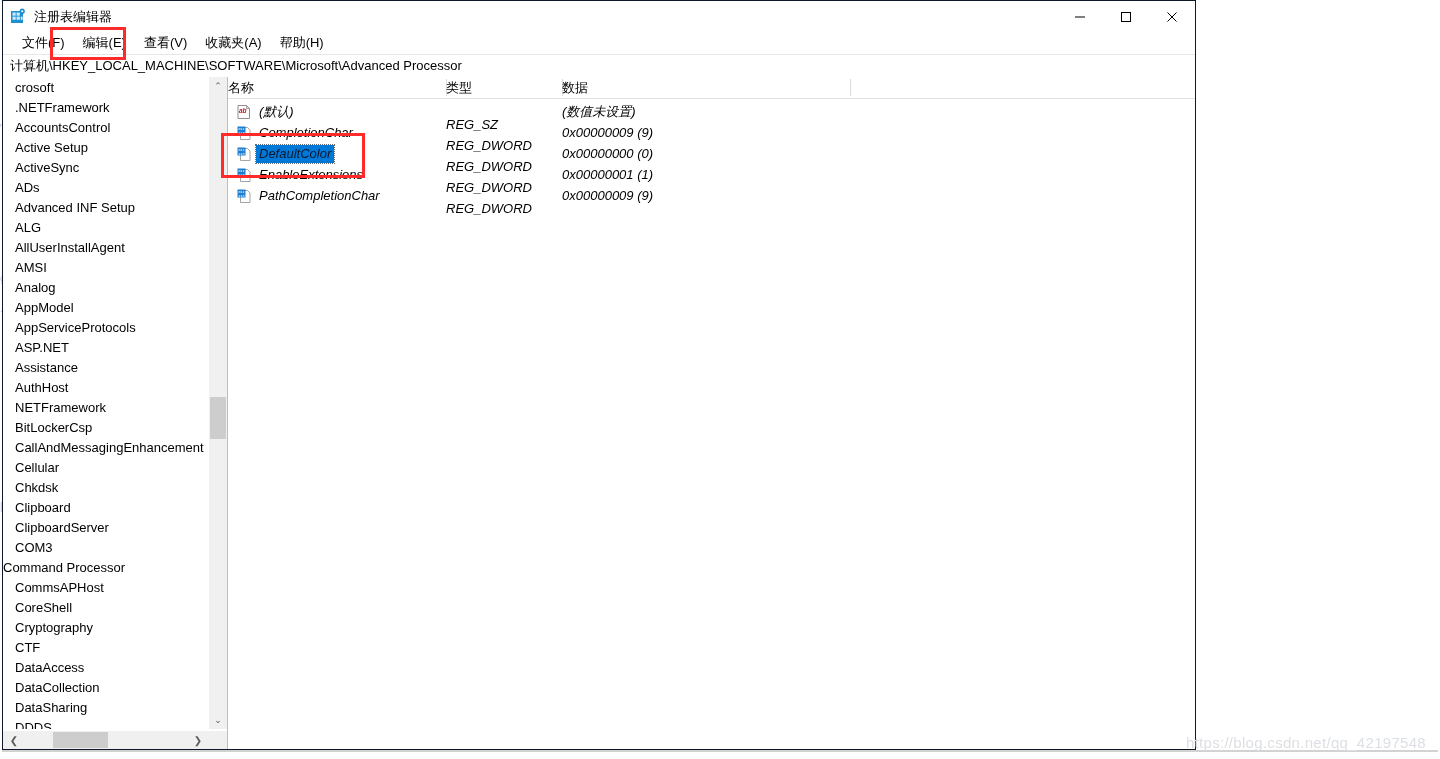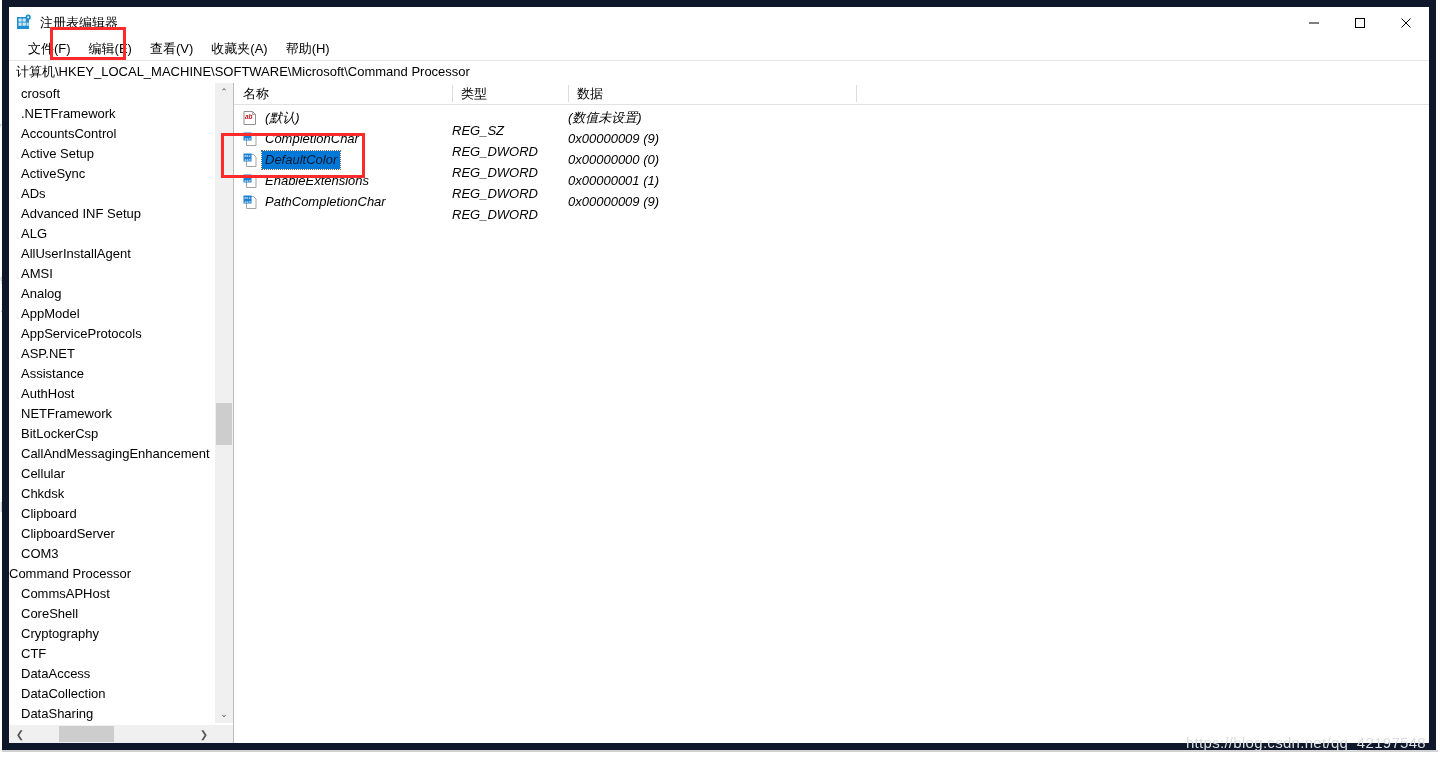--- a/index.html
+++ b/index.html
@@ -25,24 +25,24 @@
     font-family: "Liberation Sans", sans-serif;
     user-select: none;
     z-index: 0;
   }
 
   
   .window {
     position: absolute;
     left: 2px;
     top: 0px;
-    width: 1434px;
+    width: 1194px;
     height: 750px;
     background: #ffffff;
-    border: 7px solid #0f172a;
+    border: 1px solid #0f172a;
     box-sizing: border-box;
     z-index: 2;
   }
 
   
   .titlebar {
     position: relative;
     height: 31px;
     background: #ffffff;
     display: flex;
@@ -228,21 +228,20 @@
     background: #ffffff;
     border-bottom: 1px solid #e2e2e2;
   }
   .list-header .col {
     position: absolute;
     top: 0;
     height: 21px;
     line-height: 21px;
     font-size: 13px;
     color: #000000;
-    padding-left: 9px;
     box-sizing: border-box;
   }
   .list-header .divider {
     position: absolute;
     top: 2px;
     width: 1px;
     height: 17px;
     background: #dcdcdc;
   }
   .rows {
@@ -386,21 +385,21 @@
 
   <div class="menubar">
     <div class="menu-item">文件(F)</div>
     <div class="menu-item">编辑(E)</div>
     <div class="menu-item">查看(V)</div>
     <div class="menu-item">收藏夹(A)</div>
     <div class="menu-item">帮助(H)</div>
   </div>
 
   <div class="addressbar">
-    <span>计算机\HKEY_LOCAL_MACHINE\SOFTWARE\Microsoft\Command Processor</span>
+    <span>计算机\HKEY_LOCAL_MACHINE\SOFTWARE\Microsoft\Advanced Processor</span>
   </div>
 
   <div class="panes">
 
     <div class="tree-pane">
       <div class="tree-scroll-area">
         <div class="tree-list" id="tree-list">
             <div class="tree-item">crosoft</div>
             <div class="tree-item">.NETFramework</div>
             <div class="tree-item">AccountsControl</div>

